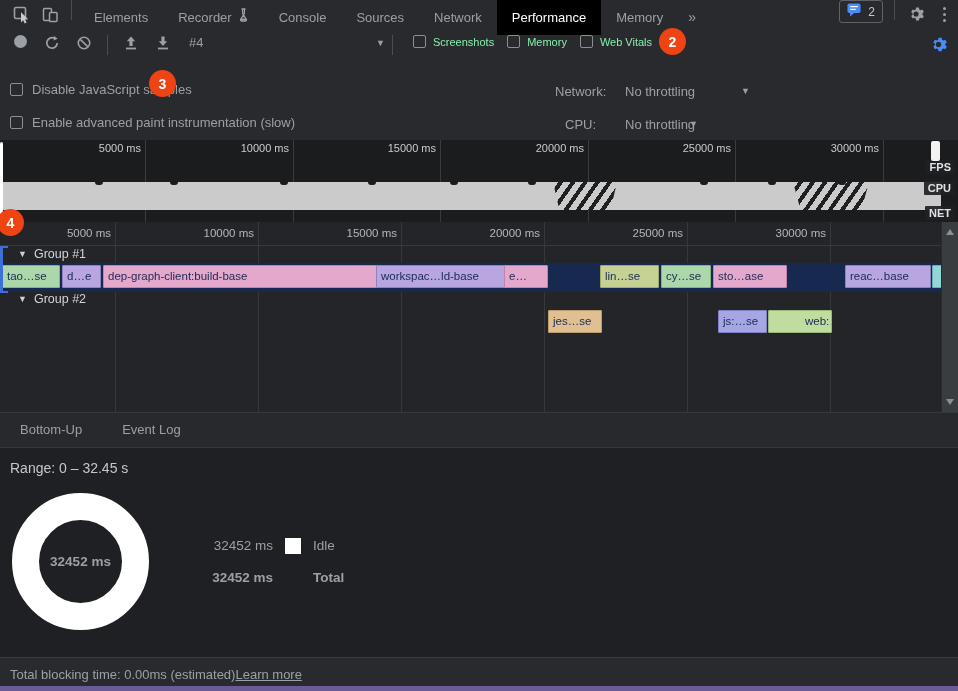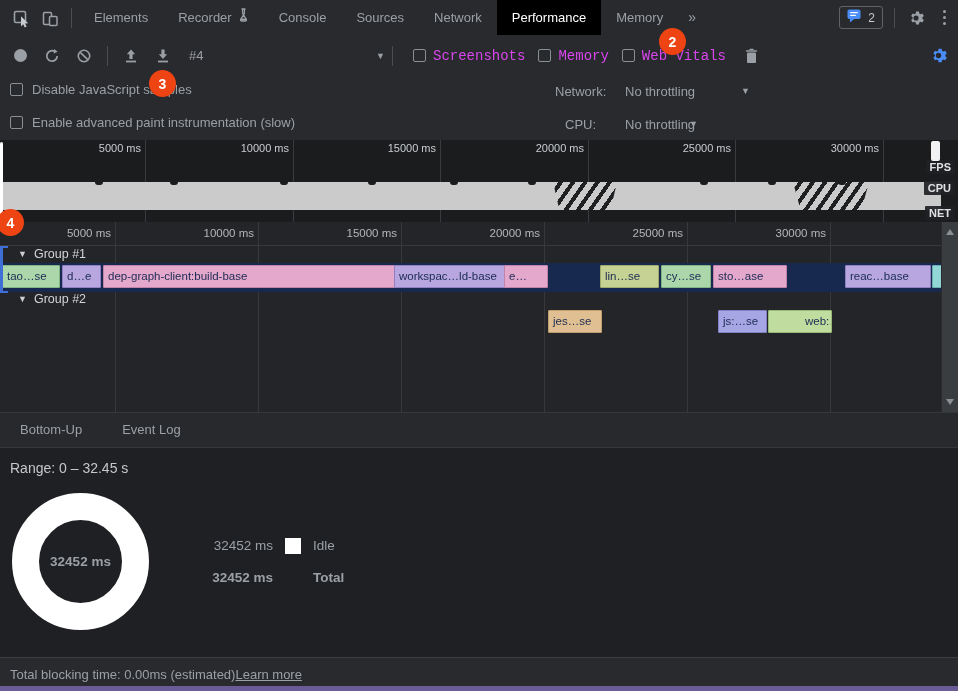--- a/index.html
+++ b/index.html
@@ -1,18 +1,18 @@
 <!DOCTYPE html>
 <html><head>
 <meta charset="utf-8">
 <style>
   html,body{margin:0;padding:0;background:#111;}
   #stage{position:relative;width:958px;height:691px;overflow:hidden;background:#202124;
          font-family:"Liberation Sans","DejaVu Sans",sans-serif;color:#9aa0a6;-webkit-font-smoothing:antialiased;}
-  .row{display:flex;align-items:center;}
+  .row{display:flex;align-items:flex-start;}
   .spacer{flex:1;}
   .vdiv{width:1px;height:20px;background:#4a4d51;margin:0 7px;flex:none;}
   .iconbtn{width:28px;height:28px;display:flex;align-items:center;justify-content:center;flex:none;}
 
   
   #tabbar{position:absolute;left:0;top:0;width:958px;height:35px;background:#292a2d;padding-left:8px;box-sizing:border-box;}
   .tab{height:35px;line-height:35px;padding:0 15px;font-size:13px;color:#9aa0a6;white-space:nowrap;display:flex;align-items:center;gap:6px;}
   .tab.active{background:#000;color:#fff;}
   .overflow-tabs{font-size:14px;padding:0 10px;}
   .issues-box{display:flex;align-items:center;gap:6px;border:1px solid #5f6368;border-radius:3px;height:21px;padding:0 7px;margin:0 4px;}
@@ -22,21 +22,21 @@
 
   
   #toolbar{position:absolute;left:0;top:35px;width:958px;height:41px;background:#292a2d;padding-left:10px;box-sizing:border-box;}
   .rec-dot{width:13px;height:13px;border-radius:50%;background:#9aa0a6;margin:0 9px 0 4px;flex:none;}
   .tb-ic{margin:0 8px;flex:none;display:flex;align-items:center;}
   .session-wrap{width:196px;display:flex;justify-content:space-between;align-items:center;margin-left:10px;flex:none;}
   .session-label{font-size:13px;color:#9aa0a6;}
   .caret{font-size:9px;color:#9aa0a6;}
   .cbgroup{display:flex;align-items:center;gap:7px;margin-left:13px;flex:none;}
   .cb{width:13px;height:13px;border:1.5px solid #8a8f94;border-radius:2px;box-sizing:border-box;flex:none;}
-  .cblabel{font-size:14px;color:#d946ef;white-space:nowrap;font-family:Liberation Mono, monospace;}
+  .cblabel{font-size:11px;color:#86efac;white-space:nowrap;}
 
   
   #settings{position:absolute;left:0;top:76px;width:958px;height:64px;background:#292a2d;}
   .set-row{position:absolute;left:10px;display:flex;align-items:center;gap:9px;}
   .set-label{font-size:13px;color:#9aa0a6;white-space:nowrap;}
   .abs{position:absolute;}
 
   
   #overview{position:absolute;left:0;top:140px;width:958px;height:82px;background:#1b1c1e;overflow:hidden;}
   #overview .grid{position:absolute;top:0;bottom:0;width:1px;background:#3a3b3e;}
@@ -309,21 +309,21 @@
     <div class="ruler-line"></div>
     <div id="navy-band"></div>
     <div class="group-hdr" style="top:25px">
       <span class="group-tri">▼</span>
       <span>Group #1</span>
     </div>
     <div class="barrow" id="gbars0" style="top:43px">
         <div class="bar c-green" style="left: 2px; width: 58px;">tao…se</div>
         <div class="bar c-purple" style="left: 62px; width: 39px;">d…e</div>
         <div class="bar c-pink" style="left: 103px; width: 304px;">dep-graph-client:build-base</div>
-        <div class="bar c-purple" style="left: 394px; width: 152px;">workspac…ld-base</div>
+        <div class="bar c-purple" style="left: 376px; width: 152px;">workspac…ld-base</div>
         <div class="bar c-pink" style="left: 504px; width: 44px;">e…</div>
         <div class="bar c-olive" style="left: 600px; width: 59px;">lin…se</div>
         <div class="bar c-green" style="left: 661px; width: 50px;">cy…se</div>
         <div class="bar c-pink" style="left: 713px; width: 74px;">sto…ase</div>
         <div class="bar c-purple" style="left: 845px; width: 86px;">reac…base</div>
         <div class="bar c-teal" style="left: 932px; width: 9px;"></div>
       </div>
     <div class="group-hdr" style="top:70px">
       <span class="group-tri">▼</span>
       <span>Group #2</span>

